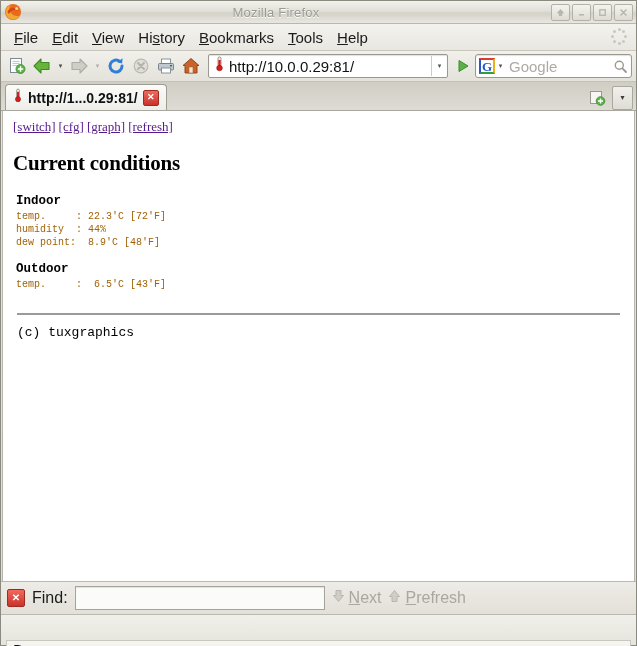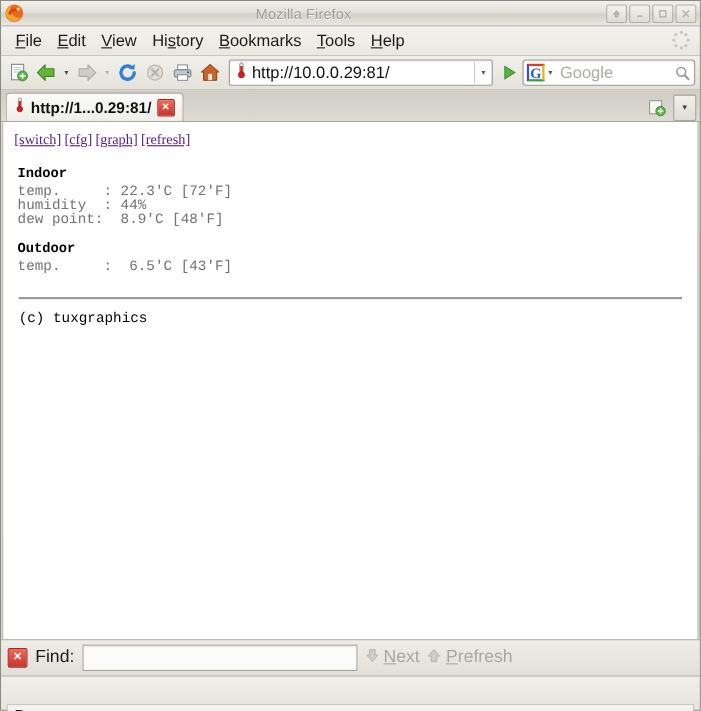--- a/index.html
+++ b/index.html
@@ -259,25 +259,25 @@
     letter-spacing: -0.2px;
   }
   .section-head {
     font-family: "Liberation Mono", monospace;
     font-size: 12.5px;
     font-weight: bold;
     margin: 0 0 2px 3px;
   }
   pre.readings {
     font-family: "Liberation Mono", monospace;
-    font-size: 13px;
+    font-size: 10px;
     line-height: 13px;
     margin: 0 0 0 3px;
     white-space: pre;
-    color: #737373;
+    color: #a16207;
   }
   .gap { height: 13px; }
   hr.rule {
     border: none;
     border-top: 2px solid #9a9a9a;
     margin: 22px 4px 0 4px;
   }
   .copyright {
     font-family: Liberation Mono, monospace;
     font-size: 13px;
@@ -514,20 +514,21 @@
       </div>
       <div class="tablist-btn">▾</div>
     </div>
   </div>
 
   <div class="content">
     <div class="navlinks">
       <a href="#">[switch]</a><a href="#">[cfg]</a><a href="#">[graph]</a><a href="#">[refresh]</a>
     </div>
 
+    <h1 class="page-title">Current conditions</h1>
 
     <div class="section-head">Indoor</div>
     <pre class="readings">temp.     : 22.3'C [72'F]
 humidity  : 44%
 dew point:  8.9'C [48'F]</pre>
 
     <div class="gap"></div>
 
     <div class="section-head">Outdoor</div>
     <pre class="readings">temp.     :  6.5'C [43'F]</pre>

